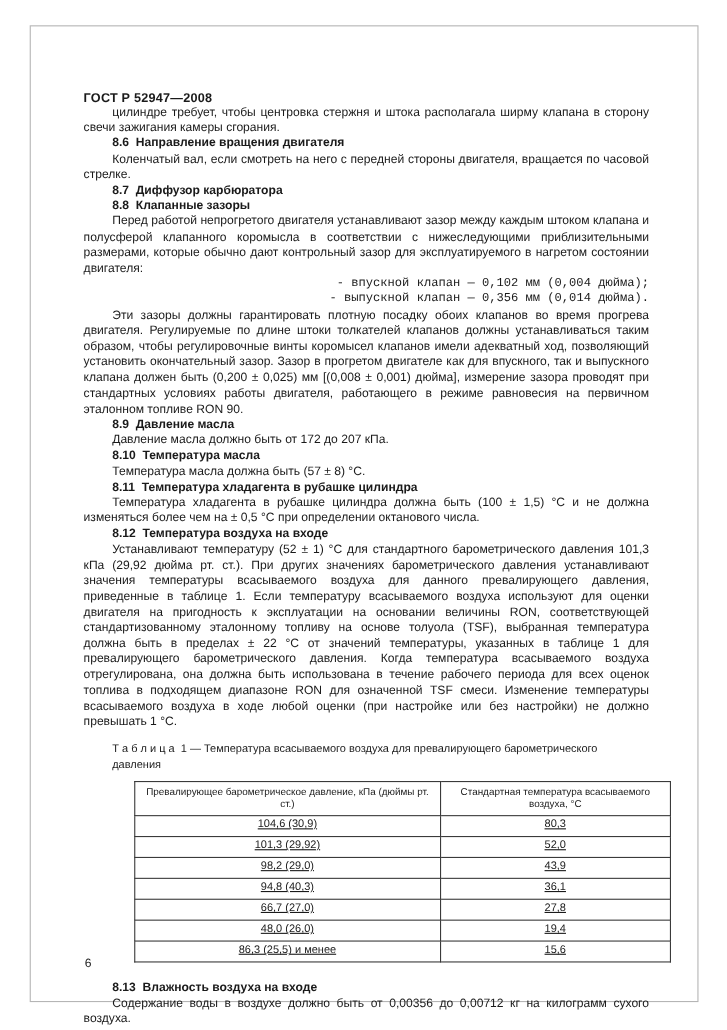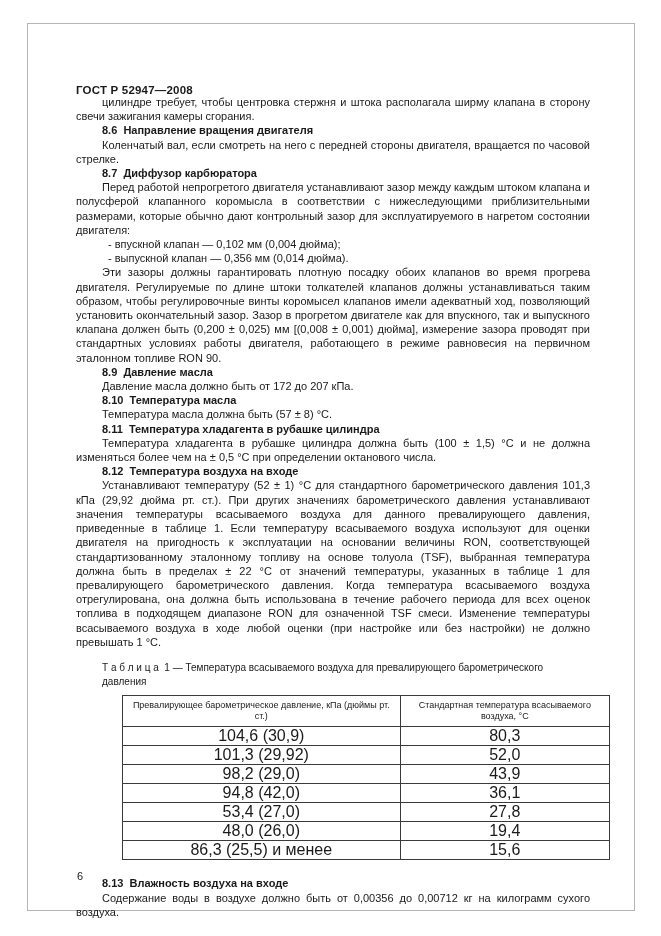--- a/index.html
+++ b/index.html
@@ -36,21 +36,22 @@
   }
   .blk.p { text-indent: 26px; }
   .blk.h {
     font-weight: bold;
     text-indent: 26px;
     text-align: left;
     white-space: pre-wrap;
   }
   .blk.li {
     text-indent: 32px;
-    text-align: left;
+    text-align: right;
+    font-family: Liberation Mono, monospace;
   }
   .tbl-wrap { margin: 0 0 16px 0; padding-left: 26px; }
   .tbl-caption {
     font-size: 10px;
     text-align: left;
     text-indent: 0;
     margin: 12px 0 6px 0;
     white-space: pre-wrap;
   }
   table.gost {
@@ -66,42 +67,44 @@
   }
   table.gost th {
     font-weight: normal;
     font-size: 9px;
     height: 31px;
     padding: 2px 4px;
     line-height: 11px;
   }
   table.gost th:first-child { width: 57%; }
   table.gost td {
-    font-size: 16px;
+    font-size: 10px;
     height: 19px;
     padding: 1px 4px;
+    text-decoration: underline;
   }
   .page-number {
     position: absolute;
     left: 77px; top: 870px;
     font-size: 11px;
   }
 </style>
 </head>
 <body>
 
 <div class="page-frame"></div>
 
 <div class="doc-header">ГОСТ Р 52947—2008</div>
 
 <div class="content">
     <div class="blk p">цилиндре требует, чтобы центровка стержня и штока располагала ширму клапана в сторону свечи зажигания камеры сгорания.</div>
     <div class="blk h">8.6  Направление вращения двигателя</div>
     <div class="blk p">Коленчатый вал, если смотреть на него с передней стороны двигателя, вращается по часовой стрелке.</div>
     <div class="blk h">8.7  Диффузор карбюратора</div>
+    <div class="blk h">8.8  Клапанные зазоры</div>
     <div class="blk p">Перед работой непрогретого двигателя устанавливают зазор между каждым штоком клапана и полусферой клапанного коромысла в соответствии с нижеследующими приблизительными размерами, которые обычно дают контрольный зазор для эксплуатируемого в нагретом состоянии двигателя:</div>
     <div class="blk li">-  впускной клапан — 0,102 мм (0,004 дюйма);</div>
     <div class="blk li">-  выпускной клапан — 0,356 мм (0,014 дюйма).</div>
     <div class="blk p">Эти зазоры должны гарантировать плотную посадку обоих клапанов во время прогрева двигателя. Регулируемые по длине штоки толкателей клапанов должны устанавливаться таким образом, чтобы регулировочные винты коромысел клапанов имели адекватный ход, позволяющий установить окончательный зазор. Зазор в прогретом двигателе как для впускного, так и выпускного клапана должен быть (0,200 ± 0,025) мм [(0,008 ± 0,001) дюйма], измерение зазора проводят при стандартных условиях работы двигателя, работающего в режиме равновесия на первичном эталонном топливе RON 90.</div>
     <div class="blk h">8.9  Давление масла</div>
     <div class="blk p">Давление масла должно быть от 172 до 207 кПа.</div>
     <div class="blk h">8.10  Температура масла</div>
     <div class="blk p">Температура масла должна быть (57 ± 8) °С.</div>
     <div class="blk h">8.11  Температура хладагента в рубашке цилиндра</div>
     <div class="blk p">Температура хладагента в рубашке цилиндра должна быть (100 ± 1,5) °С и не должна изменяться более чем на ± 0,5 °С при определении октанового числа.</div>
@@ -123,25 +126,25 @@
           </tr>
           <tr>
             <td>101,3 (29,92)</td>
             <td>52,0</td>
           </tr>
           <tr>
             <td>98,2 (29,0)</td>
             <td>43,9</td>
           </tr>
           <tr>
-            <td>94,8 (42,0)</td>
+            <td>94,8 (40,3)</td>
             <td>36,1</td>
           </tr>
           <tr>
-            <td>53,4 (27,0)</td>
+            <td>66,7 (27,0)</td>
             <td>27,8</td>
           </tr>
           <tr>
             <td>48,0 (26,0)</td>
             <td>19,4</td>
           </tr>
           <tr>
             <td>86,3 (25,5) и менее</td>
             <td>15,6</td>
           </tr>

